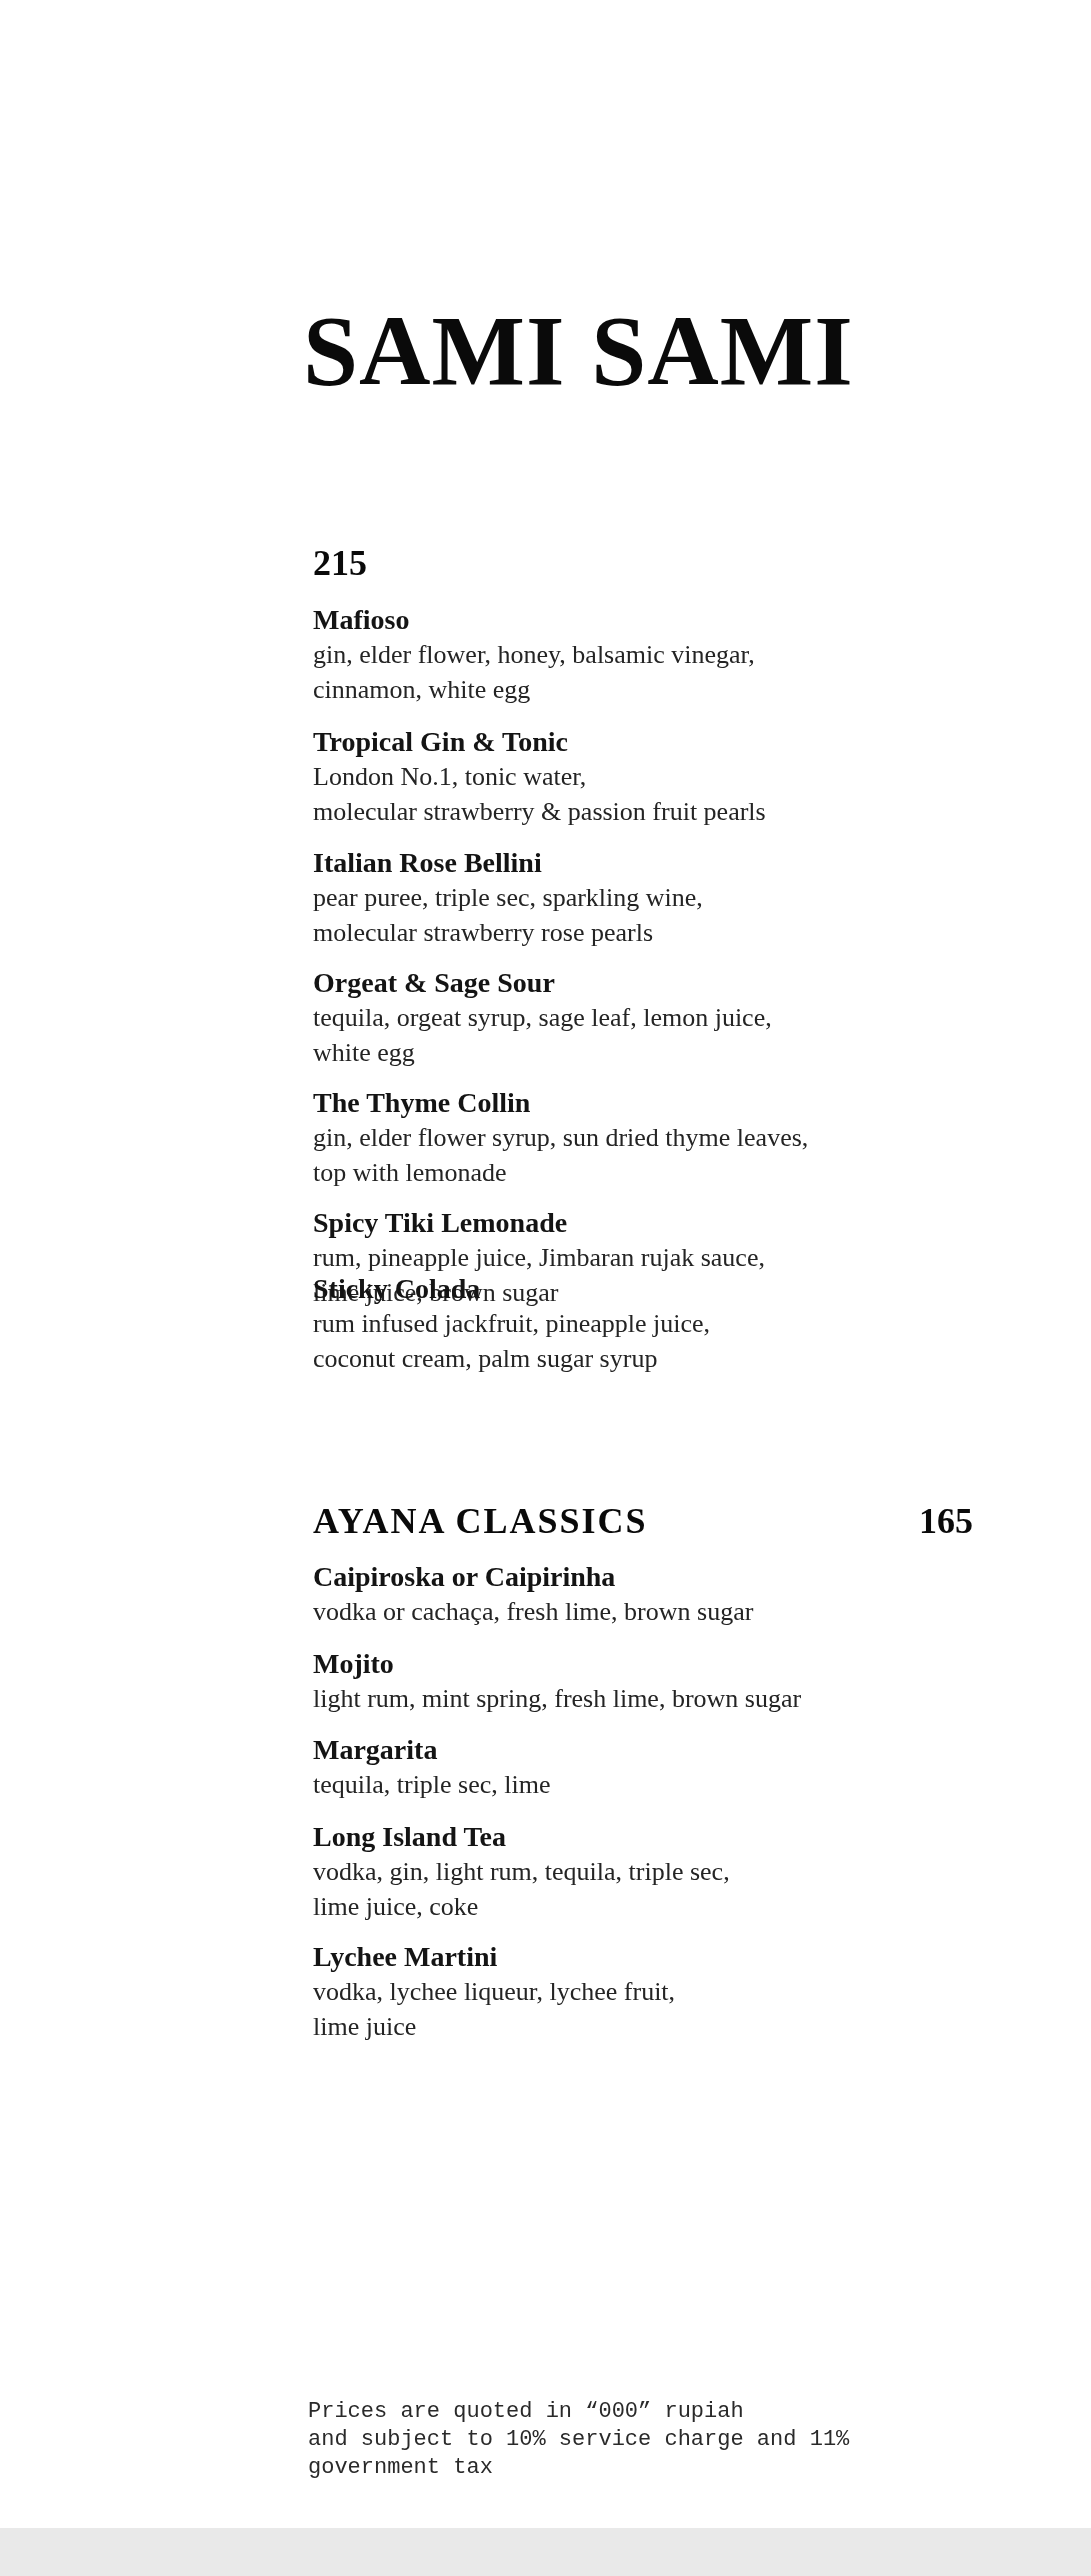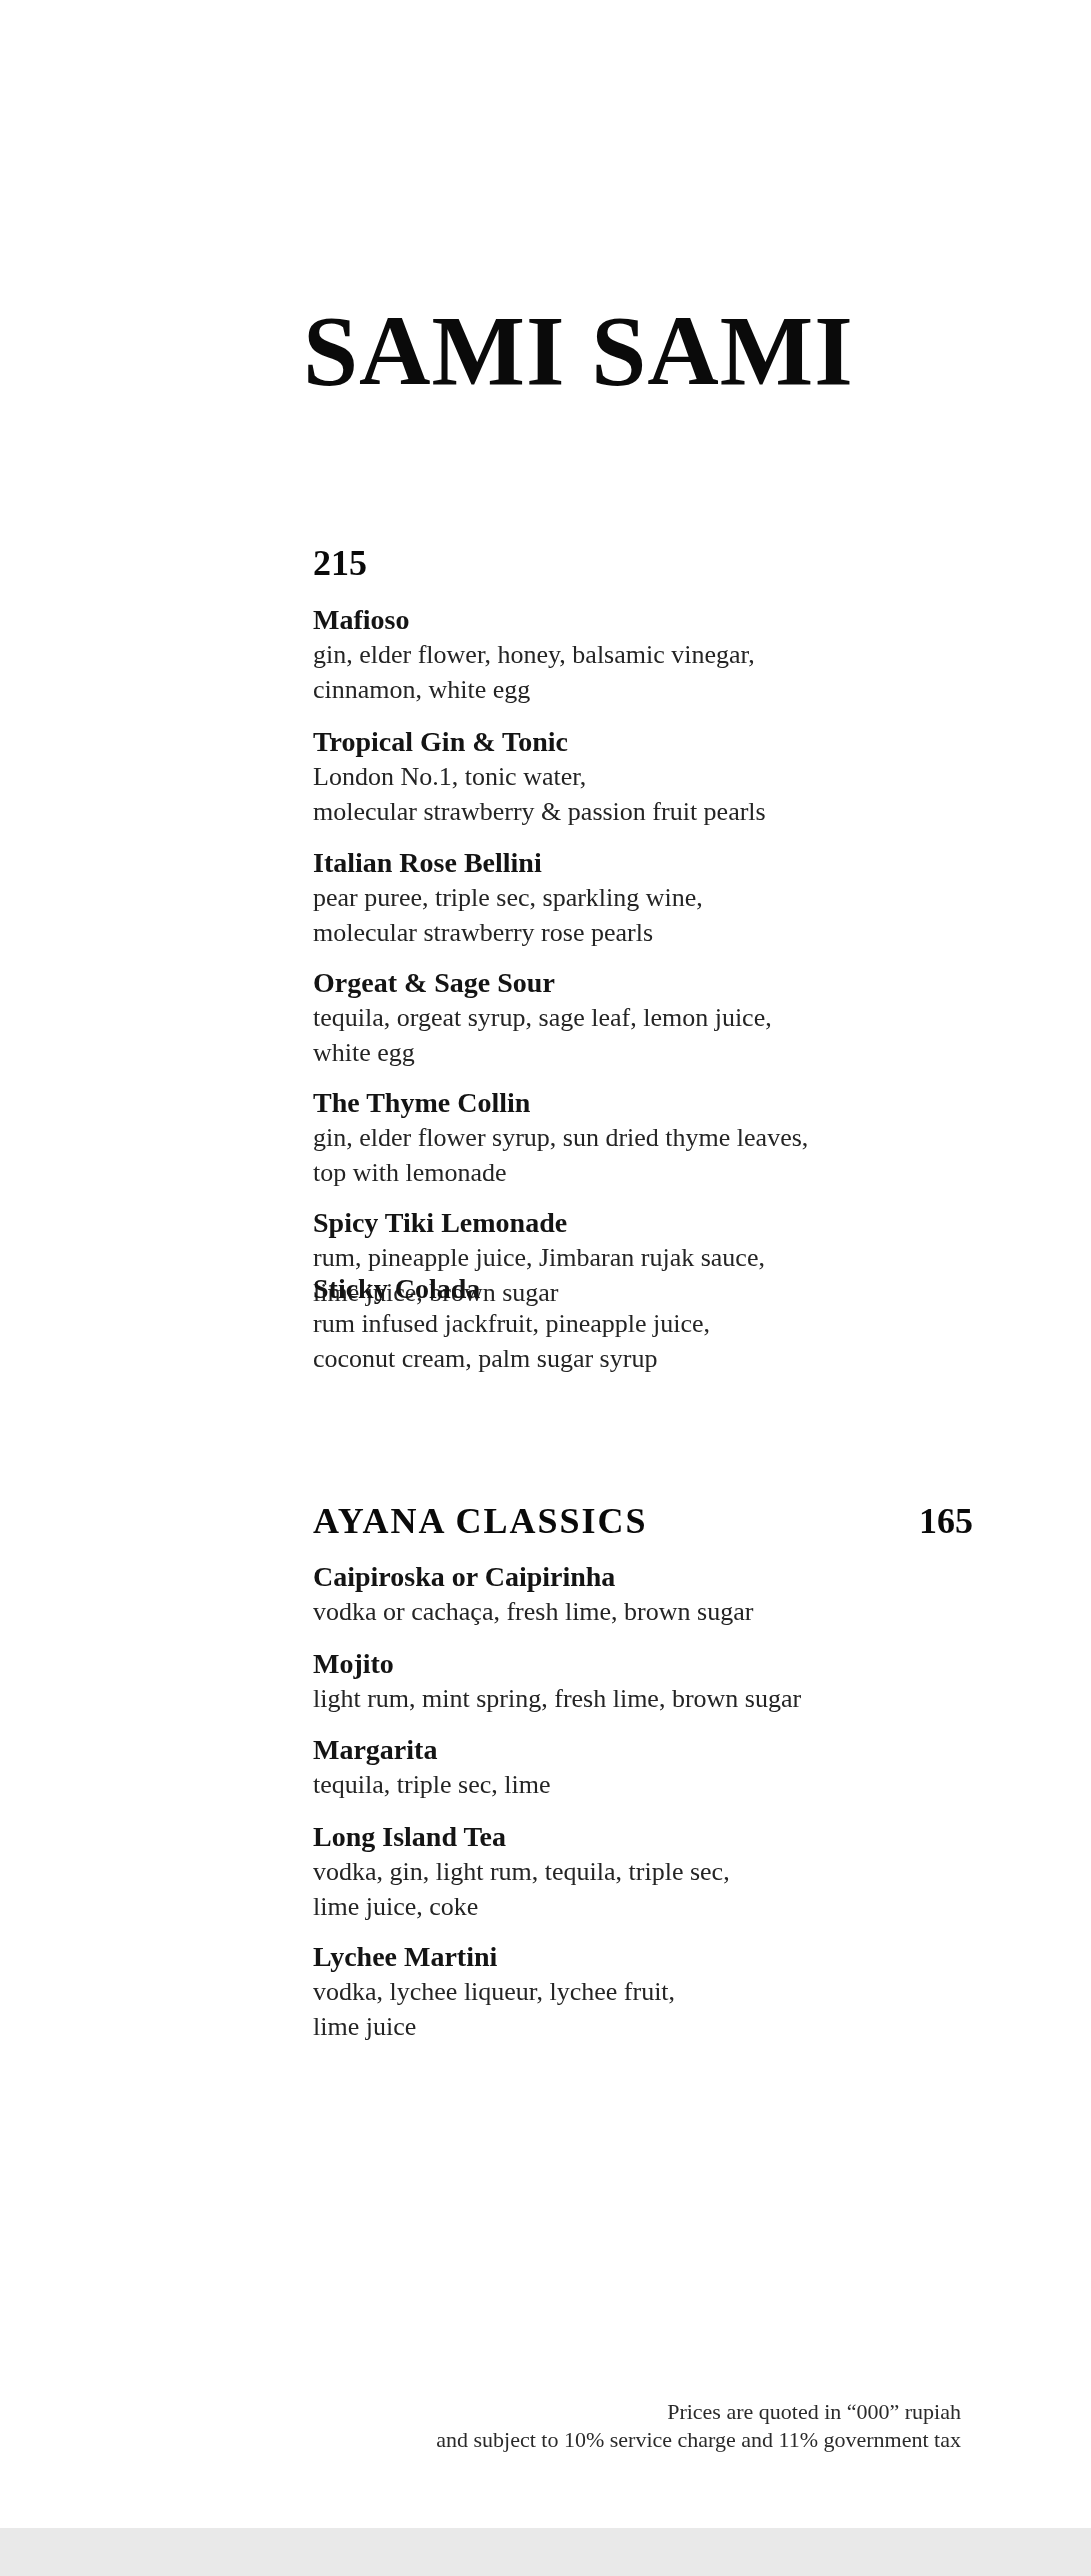--- a/index.html
+++ b/index.html
@@ -30,22 +30,23 @@
   .menu-item{
     position:absolute;left:313px;width:673px;
   }
   .item-name{
     font-size:28px;line-height:35px;font-weight:bold;color:#141414;white-space:nowrap;
   }
   .item-desc{
     font-size:26px;line-height:35px;color:#242424;white-space:nowrap;
   }
   .footer{
-    position:absolute;left:301px;top:2398px;width:660px;
-    text-align:right;
+    position:absolute;left:308px;top:2398px;width:660px;
+    text-align:left;
+    font-family:Liberation Mono, monospace;
   }
   .footer-line{
     font-size:22px;line-height:28px;color:#2a2a2a;
   }
   .footer-date{
     font-size:22px;line-height:28px;color:#c4c4c4;
   }
 </style>
 </head>
 <body>

